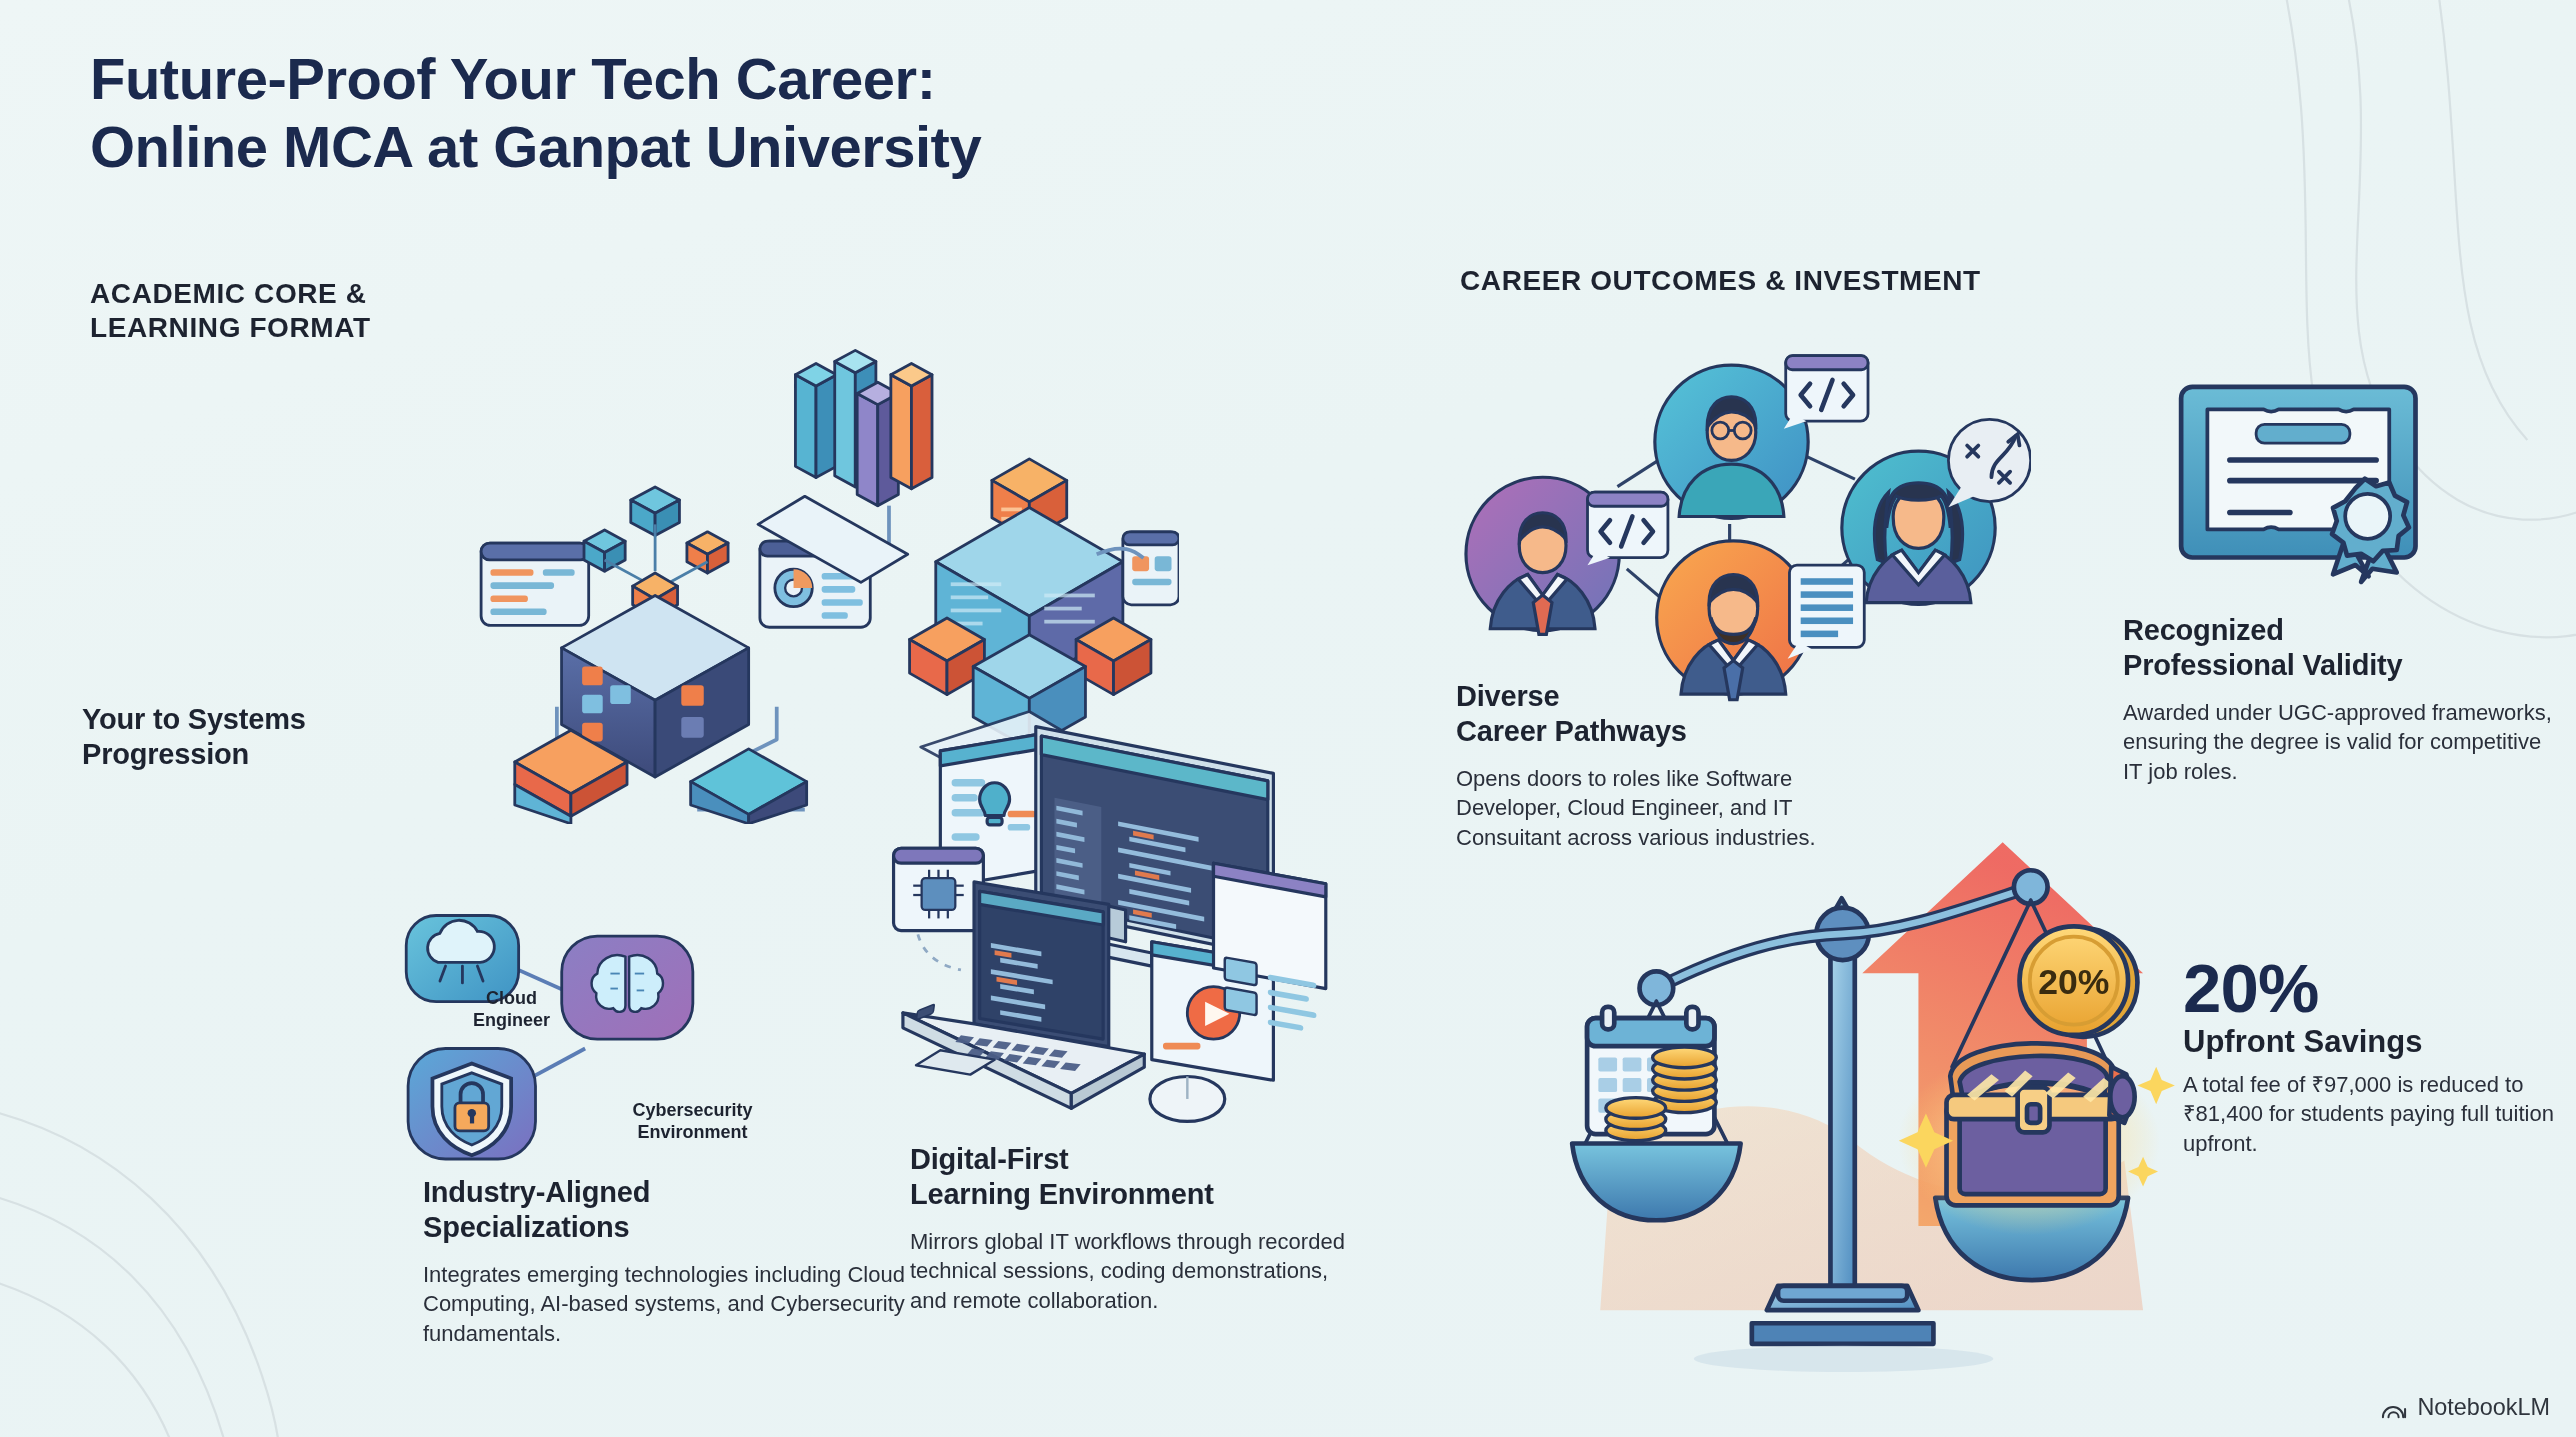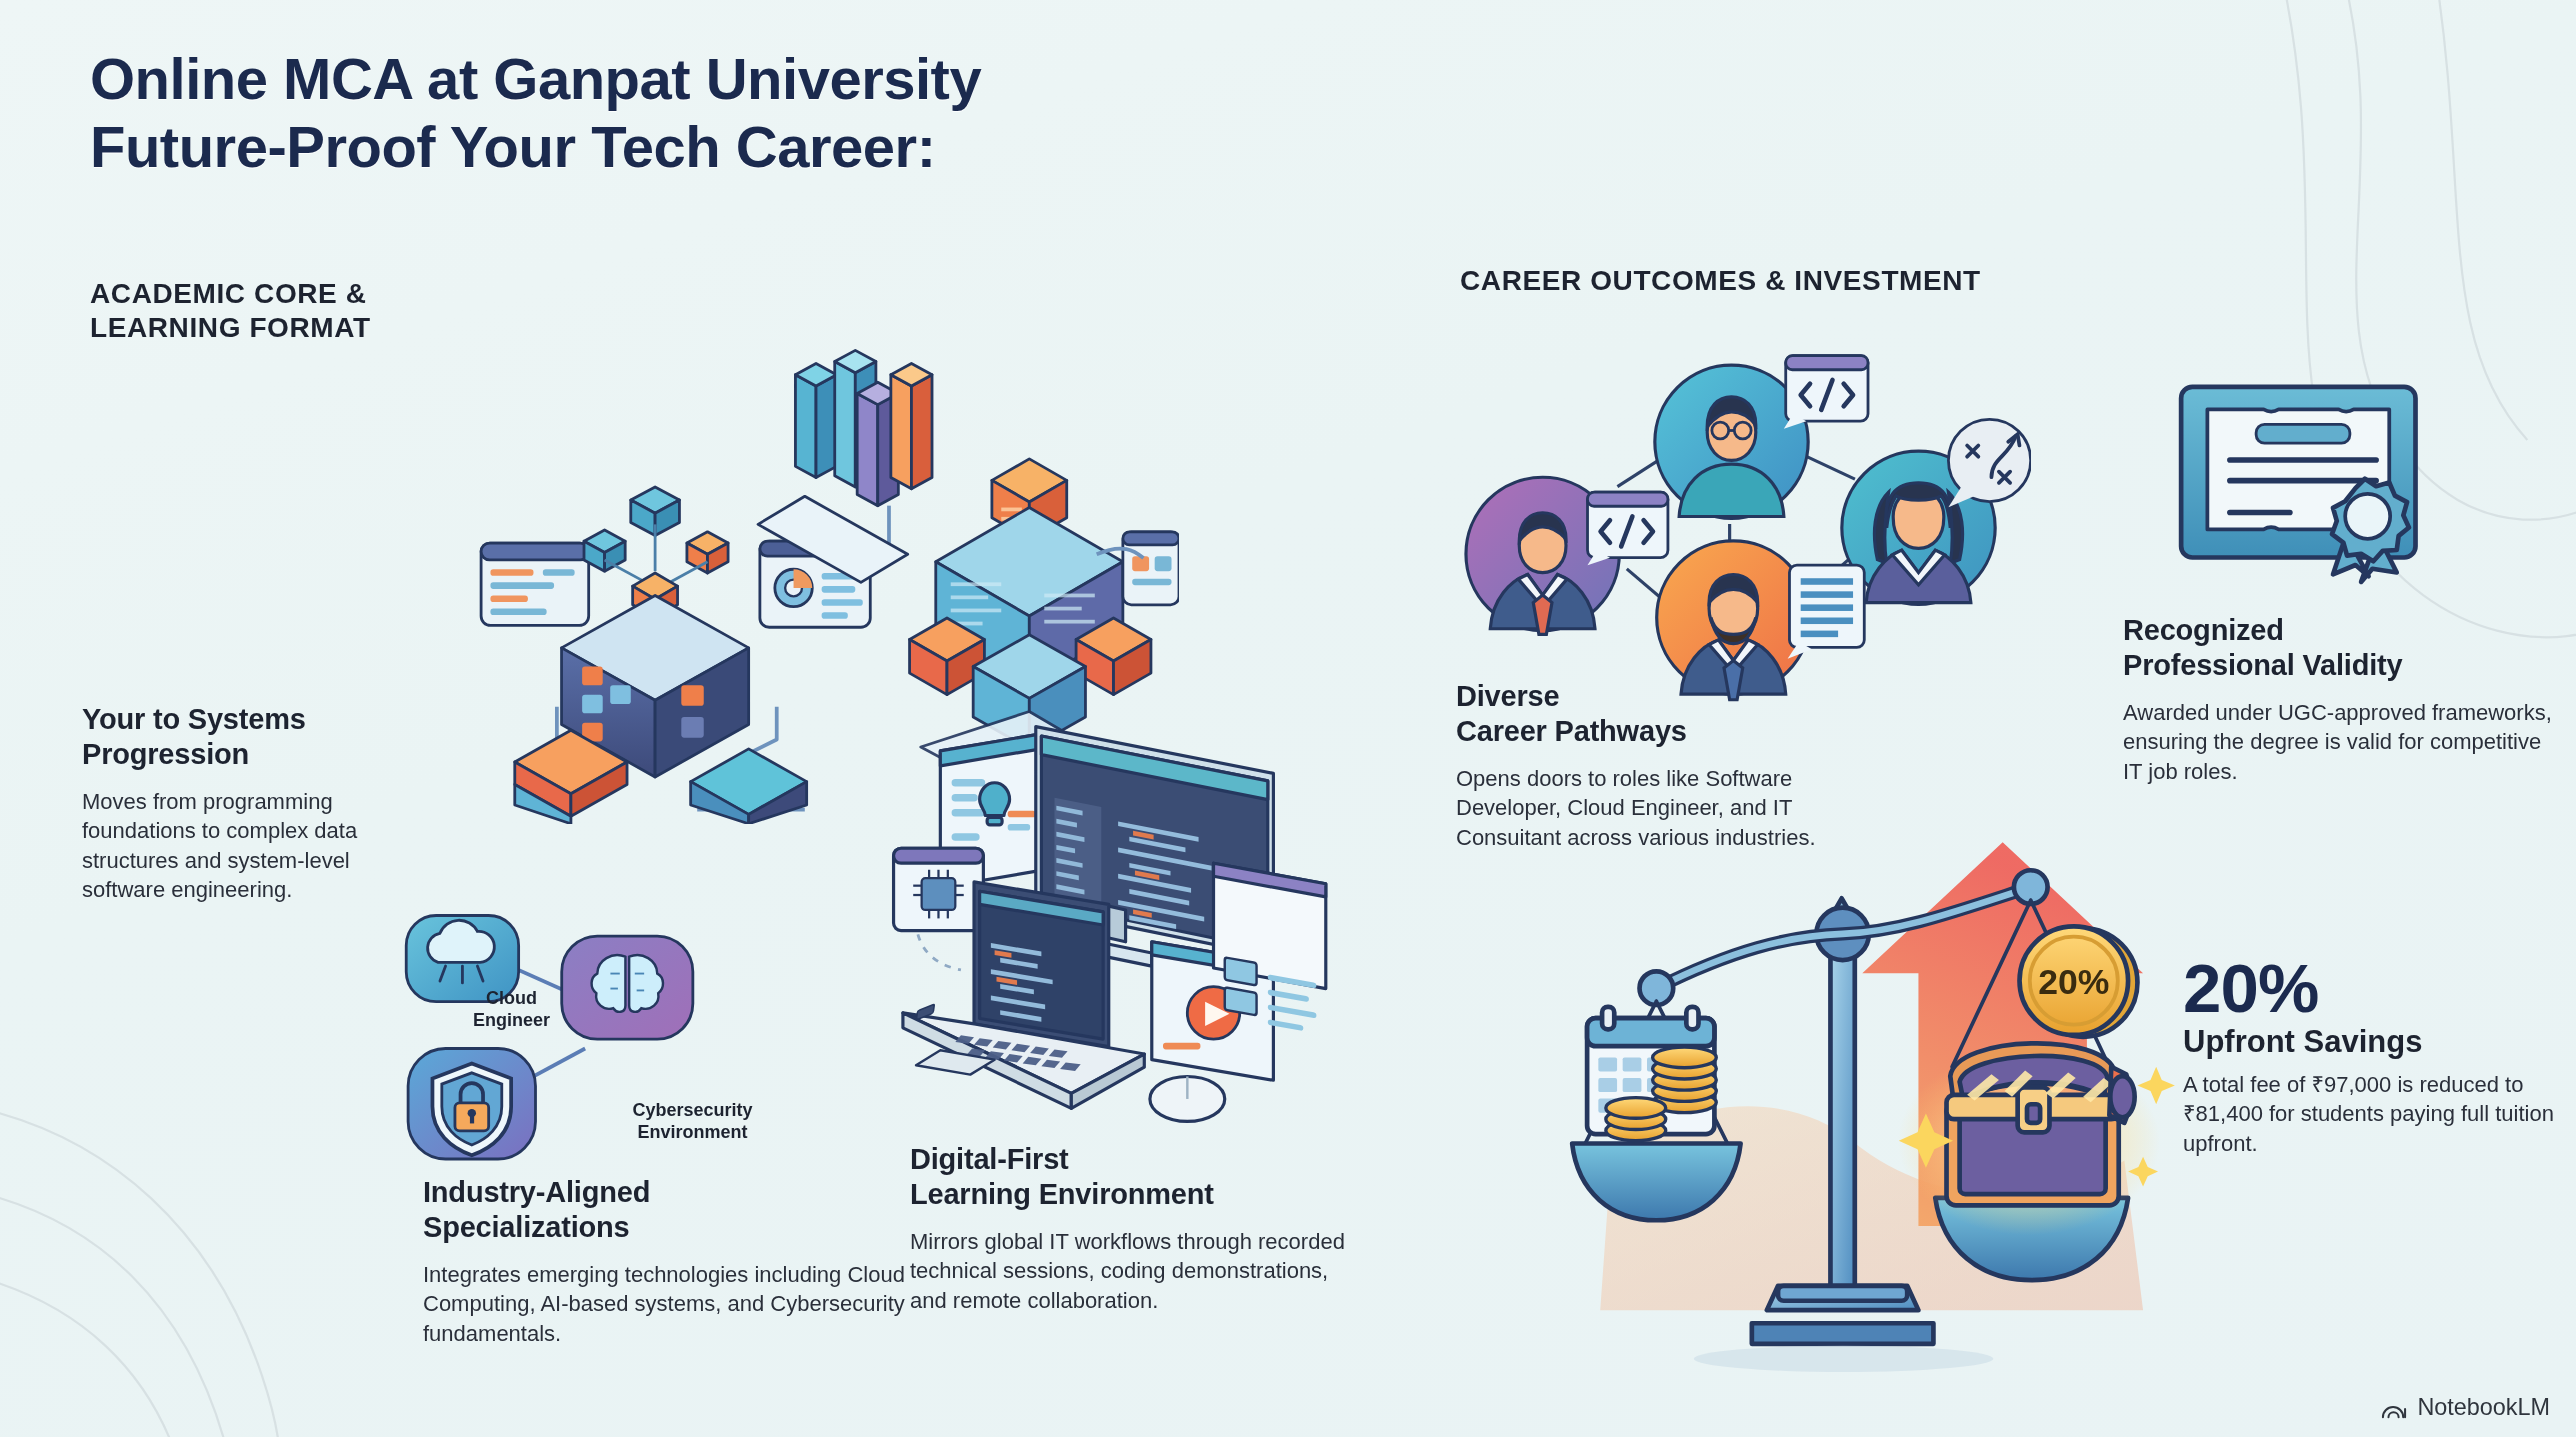--- a/index.html
+++ b/index.html
@@ -99,22 +99,22 @@
       <path d="M2500,-40 C2560,180 2470,330 2560,470 C2640,590 2760,560 2800,520"></path>
       <path d="M2430,-60 C2500,220 2420,400 2520,560 C2600,690 2740,700 2800,660"></path>
       <path d="M2600,-40 C2640,200 2600,360 2700,470"></path>
       <path d="M-40,1180 C120,1210 230,1320 280,1470 C300,1530 300,1560 300,1580"></path>
       <path d="M-40,1270 C110,1300 200,1400 240,1540"></path>
       <path d="M-40,1360 C90,1390 160,1470 190,1560"></path>
     </g>
   </svg>
 
   <div class="main-title">
+    <div>Future-Proof Your Tech Career:</div>
     <div>Online MCA at Ganpat University</div>
-    <div>Future-Proof Your Tech Career:</div>
   </div>
 
   <div class="section-head" id="head-left">
     <div>ACADEMIC CORE &amp;</div>
     <div>LEARNING FORMAT</div>
   </div>
   <div class="section-head" id="head-right">CAREER OUTCOMES &amp; INVESTMENT</div>
 
   <div class="illus" id="illus-iso">
     <svg viewBox="0 0 760 520" width="711" height="487">
@@ -785,21 +785,20 @@
       </g>
       <ellipse cx="320" cy="612" rx="160" ry="14" fill="#c9dbe6" opacity=".55"></ellipse>
     </svg>
   </div>
 
   <div class="block" id="blk-logic">
     <h3>
       <span>Your to Systems</span><br>
       <span>Progression</span>
     </h3>
-    <p>Moves from programming foundations to complex data structures and system-level software engineering.</p>
   </div>
 
   <div class="block" id="blk-industry">
     <h3>
       <span>Industry-Aligned</span><br>
       <span>Specializations</span>
     </h3>
     <p>Integrates emerging technologies including Cloud Computing, AI-based systems, and Cybersecurity fundamentals.</p>
   </div>
 

